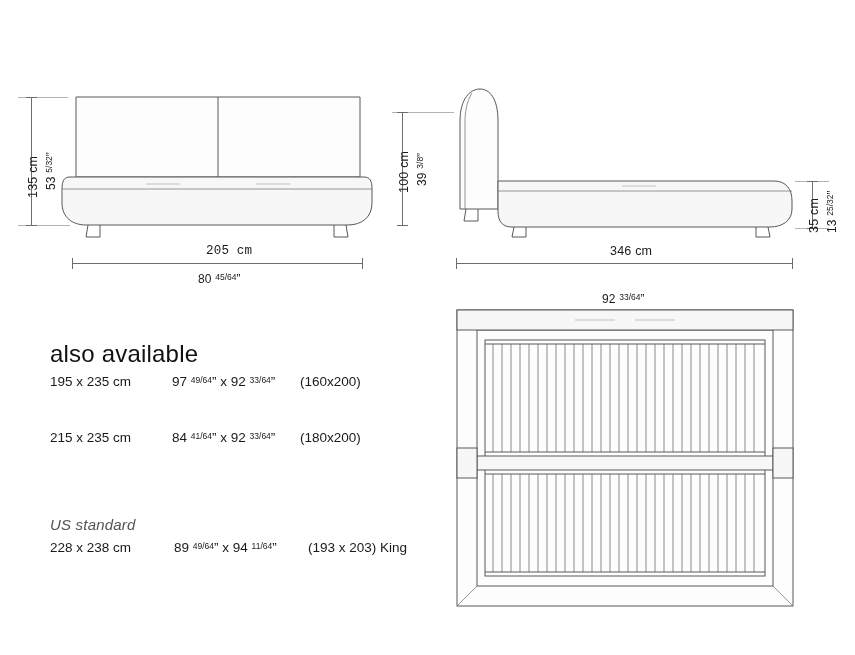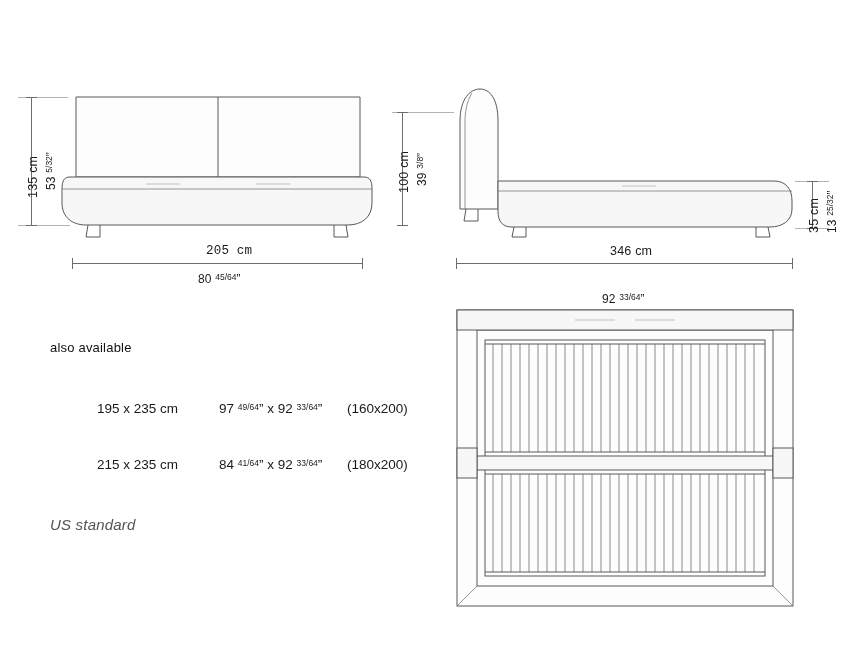--- a/index.html
+++ b/index.html
@@ -63,40 +63,40 @@
   }
   .frac {
     font-size: 8.5px;
     vertical-align: .30em;
     letter-spacing: 0;
   }
 
   
   .also-title {
     position: absolute;
-    font-size: 13px;
+    font-size: 24px;
     color: #111;
     letter-spacing: .2px;
   }
   .us-title {
     position: absolute;
     font-size: 15px;
     font-style: italic;
     color: #555;
     letter-spacing: .2px;
   }
   .spec-row {
     position: absolute;
     font-size: 13.5px;
     color: #1a1a1a;
     white-space: nowrap;
   }
-  .spec-row .c1 { display: inline-block; width: 122px; margin-left: 47px; }
+  .spec-row .c1 { display: inline-block; width: 122px; }
   .spec-row .c2 { display: inline-block; width: 128px; }
-  .spec-row .c3 { display: inline-block; margin-top: 27px; }
+  .spec-row .c3 { display: inline-block; }
 
   svg { display: block; overflow: visible; }
   .ln { fill: none; stroke: #58585a; stroke-width: 1; }
   .ln-thin { fill: none; stroke: #7b7b7d; stroke-width: .8; }
   .ln-light { fill: none; stroke: #a9a9ab; stroke-width: .7; }
   .fill-body { fill: #fdfdfd; stroke: #58585a; stroke-width: 1; }
   .fill-soft { fill: #f7f7f7; stroke: #58585a; stroke-width: 1; }
   .slat { fill: none; stroke: #7d7d7f; stroke-width: .9; }
 </style>
 </head>
@@ -286,14 +286,17 @@
     <span class="c1">195 x 235 cm</span><span class="c2"><span>97 </span><span class="frac">49/64</span><span>” x 92 </span><span class="frac">33/64</span><span>”</span></span><span class="c3">(160x200)</span>
   </div>
 
 
   <div class="spec-row" style="left:50px; top:430px;text-decoration:underline;">
     <span class="c1">215 x 235 cm</span><span class="c2"><span>84 </span><span class="frac">41/64</span><span>” x 92 </span><span class="frac">33/64</span><span>”</span></span><span class="c3">(180x200)</span>
   </div>
 
   <div class="us-title" style="left:50px; top:516px;">US standard</div>
 
+  <div class="spec-row" style="left:50px; top:540px;">
+    <span class="c1" style="width:124px;">228 x 238 cm</span><span class="c2" style="width:134px;"><span>89 </span><span class="frac">49/64</span><span>” x 94 </span><span class="frac">11/64</span><span>”</span></span><span class="c3">(193 x 203) King</span>
+  </div>
 
 </div>
 
 </body></html>

